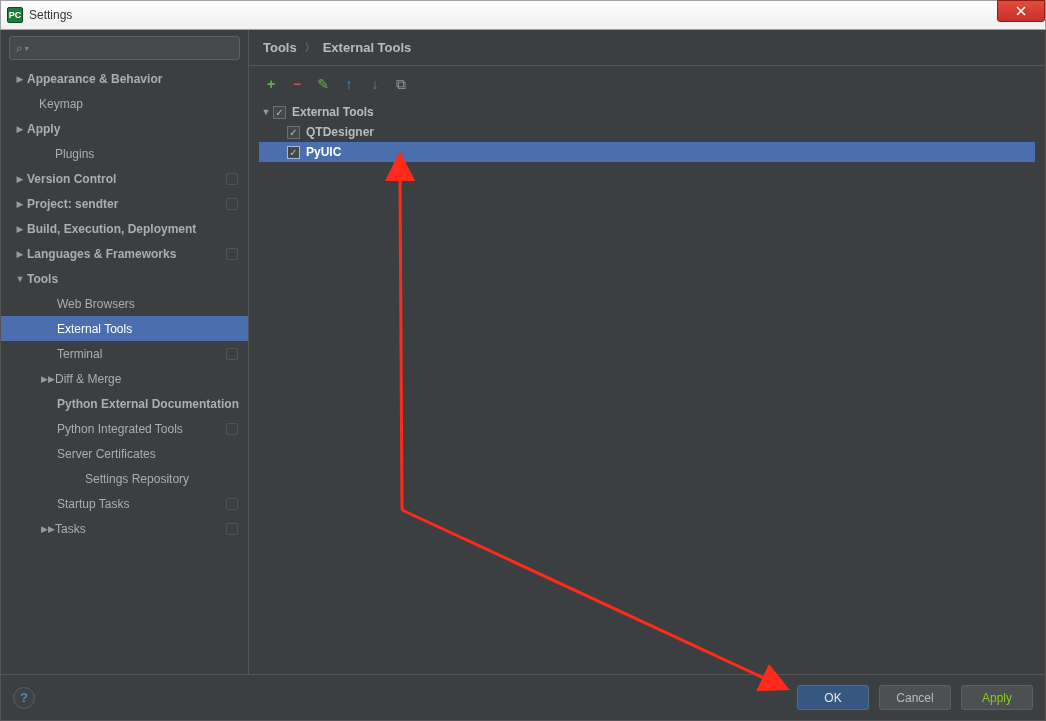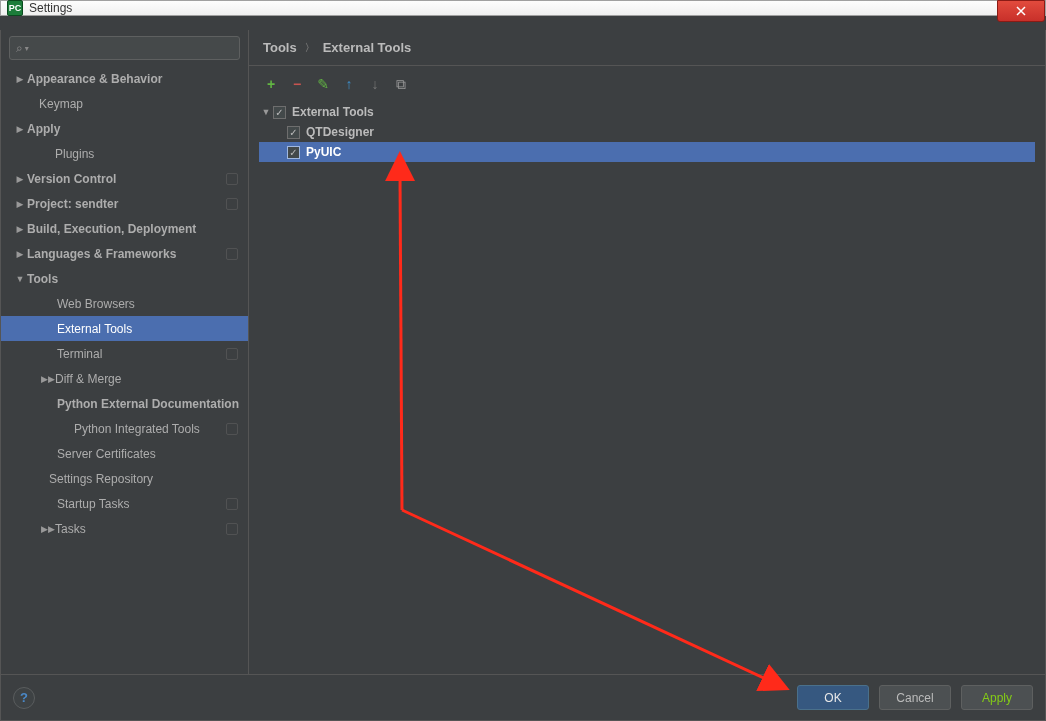--- a/index.html
+++ b/index.html
@@ -1,20 +1,20 @@
 <!DOCTYPE html>
 <html><head>
 <meta charset="utf-8">
 <style>
   * { box-sizing: border-box; margin: 0; padding: 0; font-family: "Segoe UI", Arial, sans-serif; }
   body { width: 1046px; height: 721px; background: #3c3f41; overflow: hidden; position: relative; }
 
   
   .titlebar {
-    height: 16px; background: linear-gradient(#fdfdfd, #f0f0f0);
+    height: 30px; background: linear-gradient(#fdfdfd, #f0f0f0);
     border: 1px solid #a0a0a0; display: flex; align-items: center;
     padding-left: 6px; position: relative;
   }
   .titlebar .app-icon {
     width: 16px; height: 16px; background: #1c7d3a; color: #fff;
     font-size: 9px; font-weight: bold; display: flex; align-items: center;
     justify-content: center; margin-right: 6px; border-radius: 2px;
     border: 1px solid #0a4a1f;
   }
   .titlebar .title { font-size: 12px; color: #333; }
@@ -200,30 +200,30 @@
             <span class="badge"></span>
           </div>
           <div class="tree-row collapsed child" style="padding-left: 40px;">
             <span class="arrow" style="margin-left: 0px; font-size: 9px; color: rgb(153, 153, 153);">▶</span>
             <span class="lbl" style="font-weight: normal;">Diff &amp; Merge</span>
           </div>
           <div class="tree-row child" style="padding-left: 56px;">
             <span class="arrow" style="width: 0px;"></span>
             <span class="lbl" style="font-weight: bold;">Python External Documentation</span>
           </div>
-          <div class="tree-row child" style="padding-left: 73px;">
+          <div class="tree-row child" style="padding-left: 56px;">
             <span class="arrow" style="width: 0px;"></span>
             <span class="lbl" style="font-weight: normal;">Python Integrated Tools</span>
             <span class="badge"></span>
           </div>
           <div class="tree-row child" style="padding-left: 56px;">
             <span class="arrow" style="width: 0px;"></span>
             <span class="lbl" style="font-weight: normal;">Server Certificates</span>
           </div>
-          <div class="tree-row child" style="padding-left: 48px; text-align: center;">
+          <div class="tree-row child" style="padding-left: 84px; text-align: center;">
             <span class="arrow" style="width: 0px;"></span>
             <span class="lbl" style="font-weight: normal;">Settings Repository</span>
           </div>
           <div class="tree-row child" style="padding-left: 56px; text-align: center;">
             <span class="arrow" style="width: 0px;"></span>
             <span class="lbl" style="font-weight: normal;">Startup Tasks</span>
             <span class="badge"></span>
           </div>
           <div class="tree-row collapsed child" style="padding-left: 40px;">
             <span class="arrow" style="margin-left: 0px; font-size: 9px; color: rgb(153, 153, 153);">▶</span>

